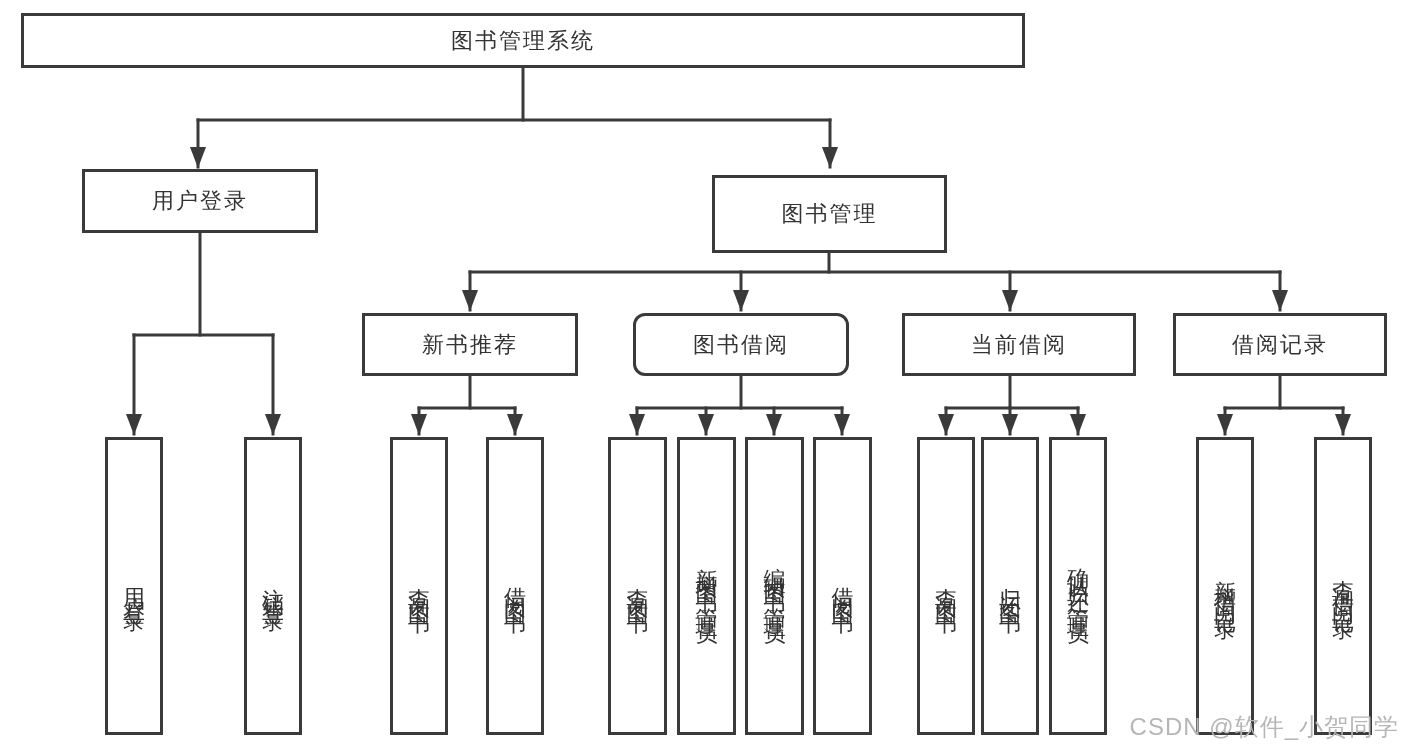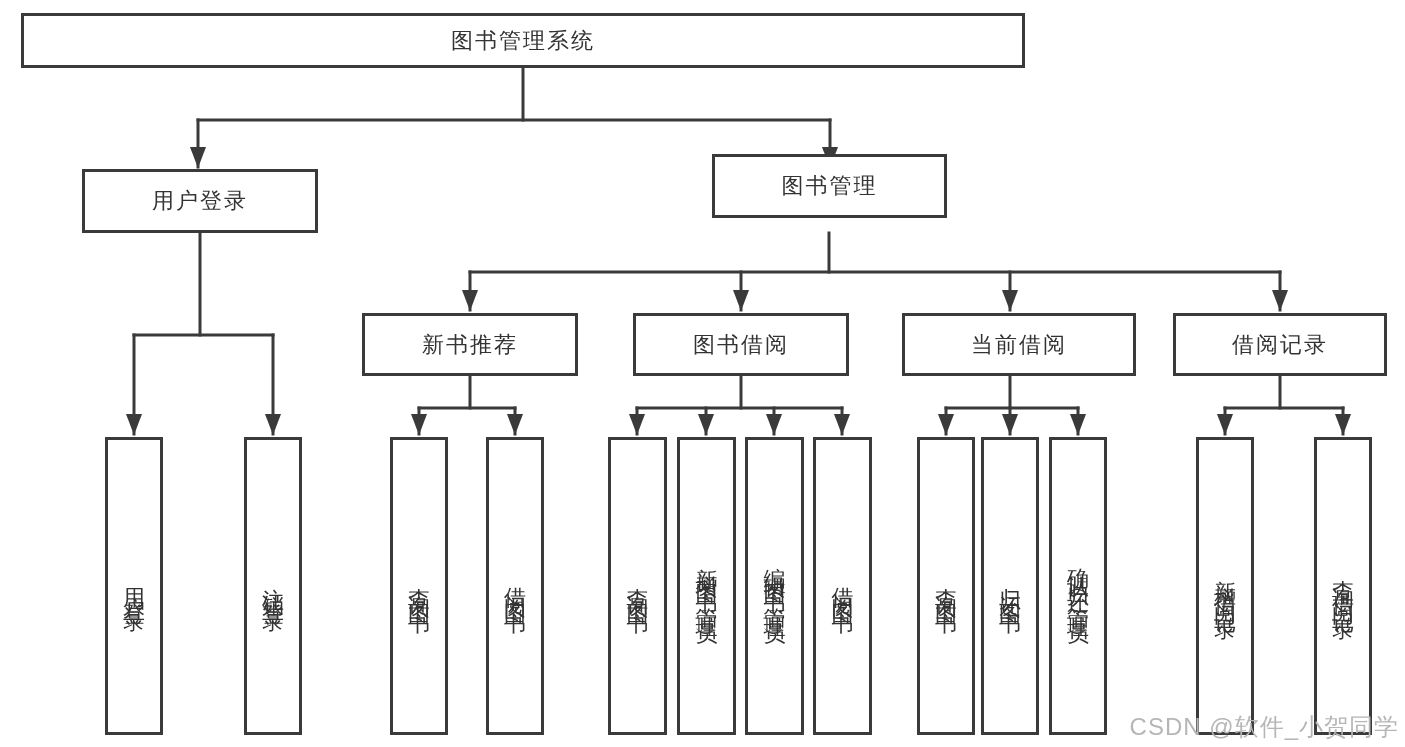--- a/index.html
+++ b/index.html
@@ -41,24 +41,24 @@
     writing-mode: vertical-rl;
     text-orientation: mixed;
     letter-spacing: 8px;
     line-height: 1;
     font-size: 22px;
   }
   
   .n-root { left: 21px;  top: 13px;  width: 1004px; height: 55px; }
   
   .n-user { left: 82px;  top: 169px; width: 236px;  height: 64px; }
-  .n-mgmt { left: 712px; top: 154px; width: 235px;  height: 64px; }
+  .n-mgmt { left: 712px; top: 175px; width: 235px;  height: 78px; }
   
   .n-g2h { left: 362px;  top: 313px; width: 216px; height: 63px; }
-  .n-g3h { left: 633px;  top: 313px; width: 216px; height: 63px; }
+  .n-g3h { left: 633px;  top: 313px; width: 216px; height: 63px; border-radius: 12px; }
   .n-g4h { left: 902px;  top: 313px; width: 234px; height: 63px; }
   .n-g5h { left: 1173px; top: 313px; width: 214px; height: 63px; }
   
   .leaf { top: 437px; height: 298px; width: 58px; }
   .l-g1a { left: 105px; }  .l-g1b { left: 244px; }
   .l-g2a { left: 390px; }  .l-g2b { left: 486px; }
   .l-g3a { left: 608px; width: 59px; }
   .l-g3b { left: 677px; width: 59px; }
   .l-g3c { left: 745px; width: 59px; }
   .l-g3d { left: 813px; width: 59px; }

